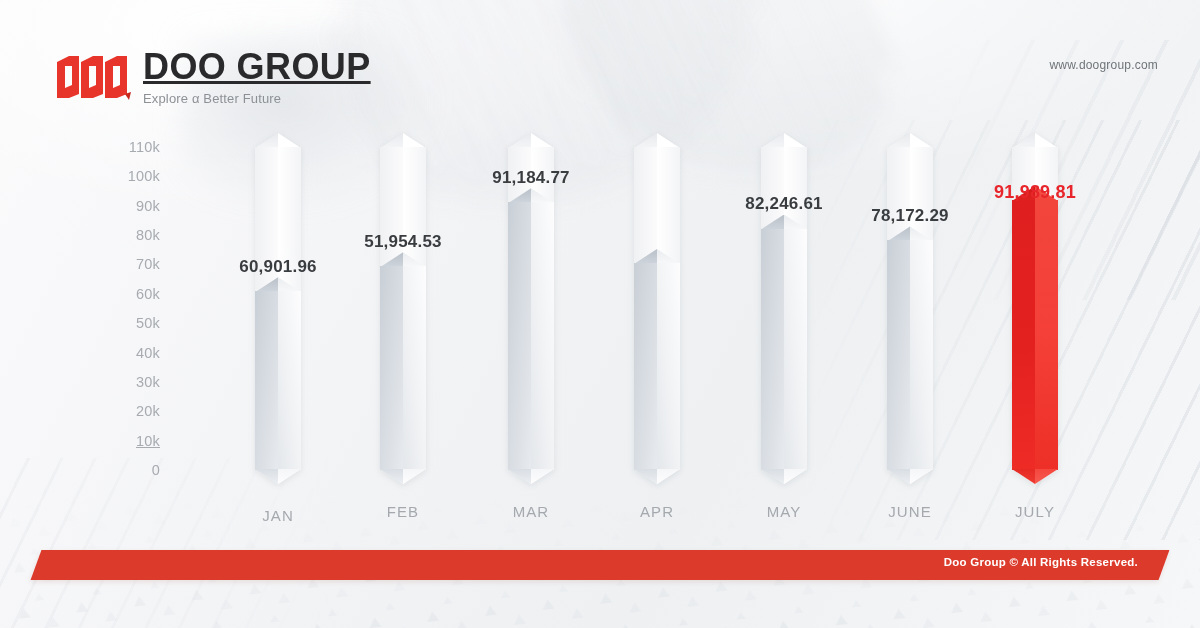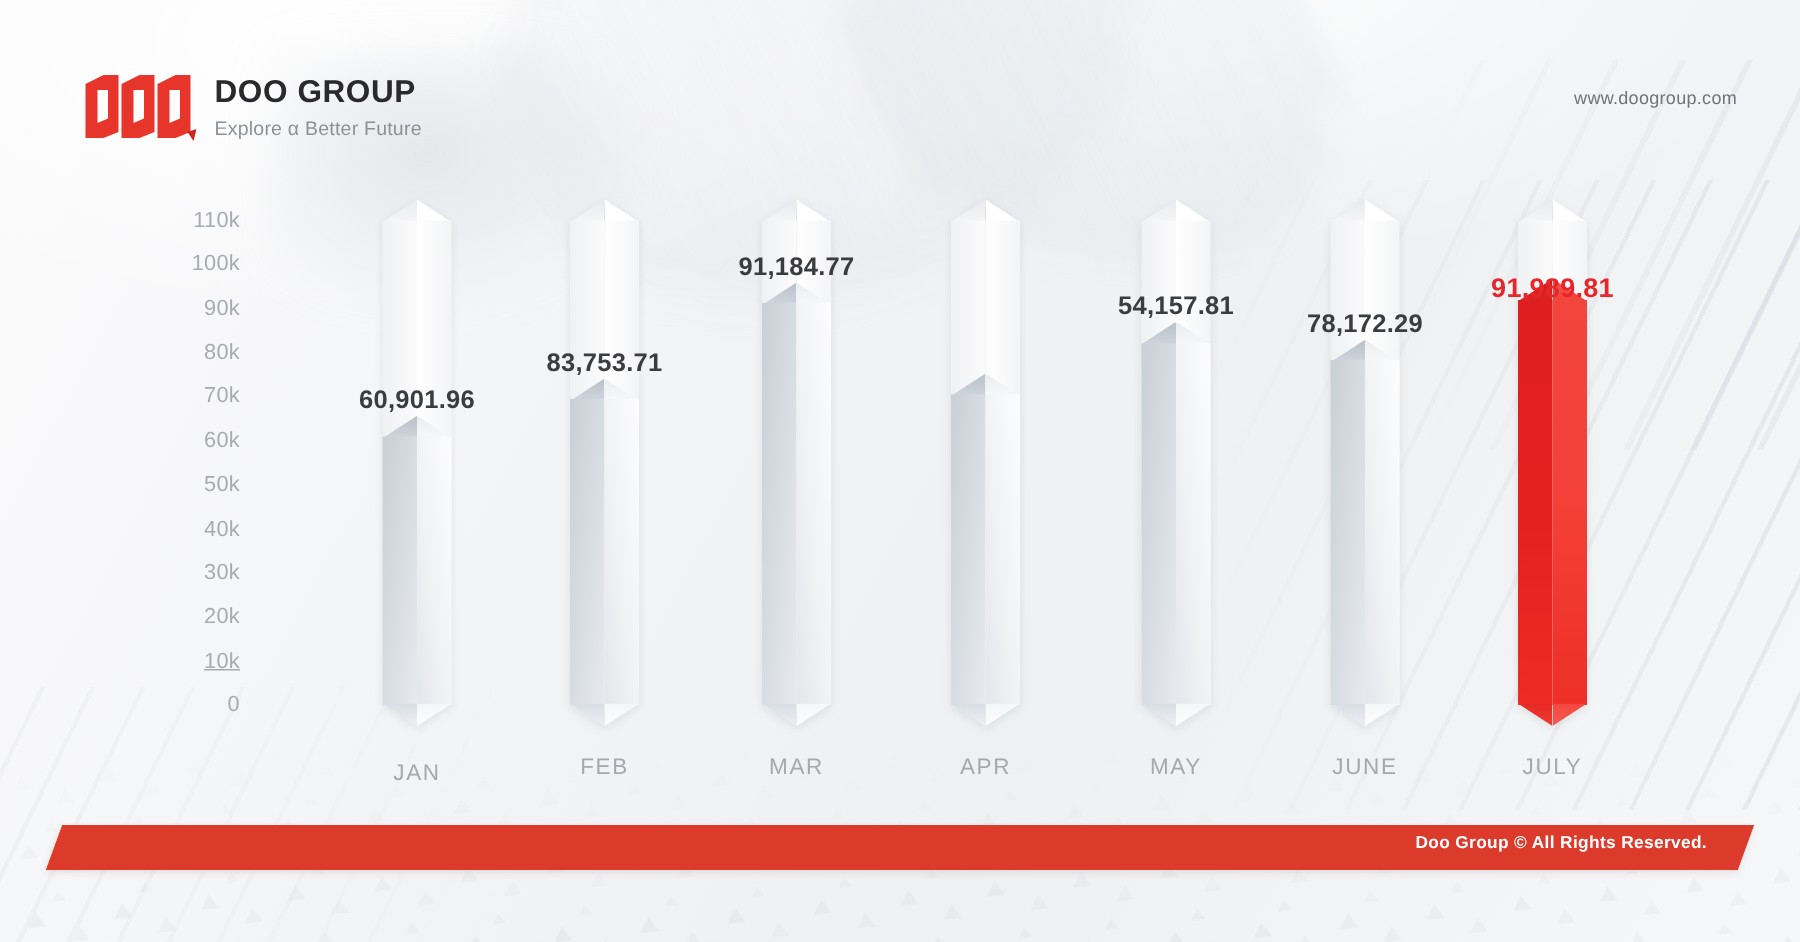--- a/index.html
+++ b/index.html
@@ -92,25 +92,26 @@
   .logo-wrap {
     position: absolute;
     left: 55px; top: 48px;
     display: flex;
     align-items: center;
     gap: 12px;
   }
   .logo-mark { width: 76px; height: 46px; display: block; }
   .brand-block { padding-top: 1px; }
   .brand-name {
-    font-size: 21px;
+    font-size: 36px;
     font-weight: 700;
     letter-spacing: .4px;
     color: #2a2a2c;
     line-height: 1;
+    text-decoration: underline;
   }
   .brand-tag {
     margin-top: 7px;
     font-size: 13px;
     color: #8d9196;
     letter-spacing: .15px;
     line-height: 1;
   }
   .site-url {
     position: absolute;
@@ -385,21 +386,21 @@
           <div class="prism">
             <div class="face-l"></div>
             <div class="face-r"></div>
           </div>
           <div class="tip bot">
             <div class="t-l"></div>
             <div class="t-r"></div>
           </div>
         </div>
       </div>
-      <div class="bar-value" style="left: 308px; top: 232.274px;">83,753.71</div>
+      <div class="bar-value" style="left: 308px; top: 232.274px;">51,954.53</div>
       <div class="bar-label" style="left: 333px; top: 503px;">FEB</div>
       <div class="bar-slot" style="left: 508px; bottom: 158px; height: 323px;">
         <div class="track" style="height: 323px; bottom: 0px;">
           <div class="tip top">
             <div class="t-l"></div>
             <div class="t-r"></div>
           </div>
           <div class="prism">
             <div class="face-l"></div>
             <div class="face-r"></div>
@@ -480,21 +481,21 @@
           <div class="prism">
             <div class="face-l"></div>
             <div class="face-r"></div>
           </div>
           <div class="tip bot">
             <div class="t-l"></div>
             <div class="t-r"></div>
           </div>
         </div>
       </div>
-      <div class="bar-value" style="left: 689px; top: 194.494px;">54,157.81</div>
+      <div class="bar-value" style="left: 689px; top: 194.494px;">82,246.61</div>
       <div class="bar-label" style="left: 714px; top: 503px;">MAY</div>
       <div class="bar-slot" style="left: 887px; bottom: 158px; height: 323px;">
         <div class="track" style="height: 323px; bottom: 0px;">
           <div class="tip top">
             <div class="t-l"></div>
             <div class="t-r"></div>
           </div>
           <div class="prism">
             <div class="face-l"></div>
             <div class="face-r"></div>

